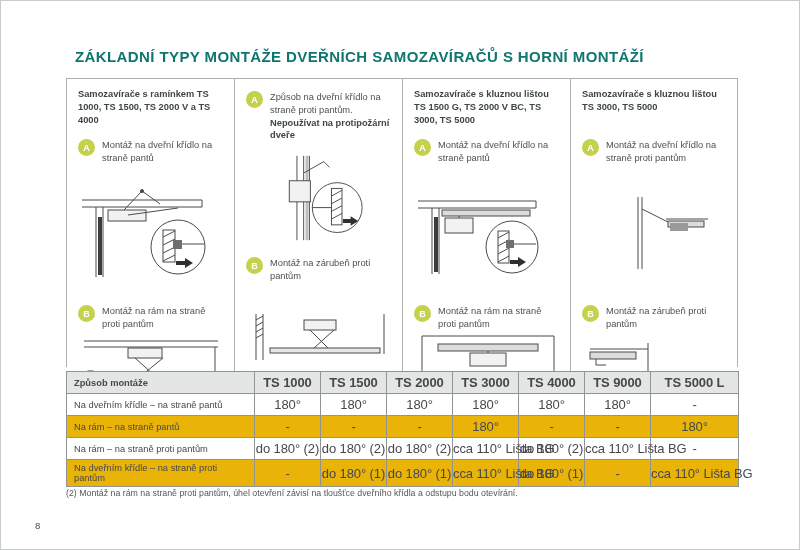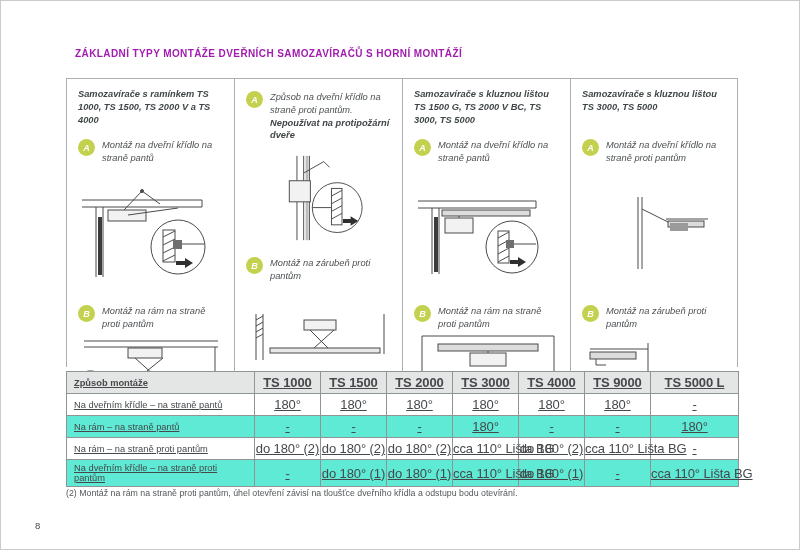--- a/index.html
+++ b/index.html
@@ -1,47 +1,47 @@
 <!DOCTYPE html>
 <html><head>
 <meta charset="utf-8">
 <style>
   html,body{margin:0;padding:0;background:#fff;}
   .page{position:relative;width:800px;height:550px;background:#ffffff;
         font-family:"Liberation Sans", sans-serif;color:#45494c;overflow:hidden;}
   .frame{position:absolute;inset:0;border:1px solid #c9cccc;pointer-events:none;}
-  .title{position:absolute;left:75px;top:48px;font-size:10px;font-weight:bold;
-         letter-spacing:.4px;color:#a21caf;}
+  .title{position:absolute;left:75px;top:48px;font-size:15px;font-weight:bold;
+         letter-spacing:.4px;color:#0f766e;}
   .panels{position:absolute;left:66px;top:78px;width:672px;height:289px;
           display:grid;grid-template-columns:repeat(4,1fr);
           border-top:1px solid #abb1b1;border-left:1px solid #abb1b1;border-right:1px solid #abb1b1;
-          box-sizing:border-box;font-style:italic;}
+          box-sizing:border-box;}
   .panel{border-right:1px solid #abb1b1;box-sizing:border-box;padding:9px 10px 0 11px;
          display:flex;flex-direction:column;}
   .panel:last-child{border-right:none;}
   .p-header{font-size:9.3px;font-weight:bold;line-height:1.4;color:#3f4648;height:48px;}
   .mount-row{display:flex;gap:7px;align-items:flex-start;margin-top:3px;}
   .badge{width:17px;height:17px;border-radius:50%;background:#c4d14f;color:#ffffff;
          font-size:9px;font-weight:bold;display:flex;align-items:center;justify-content:center;
          flex:0 0 17px;}
   .mount-text{font-size:9.3px;line-height:1.38;color:#4c5154;}
   .warn{display:block;font-weight:bold;color:#3f4648;}
   .a-section{height:166px;display:flex;flex-direction:column;}
   .b-section{flex:1;display:flex;flex-direction:column;}
   .diag{flex:1;display:flex;align-items:center;justify-content:center;min-height:0;}
   svg{display:block;}
   .montage-table{position:absolute;left:66px;top:371px;width:672px;border-collapse:collapse;
                  table-layout:fixed;}
   .montage-table th,.montage-table td{border:1px solid #8f9595;font-size:9.3px;color:#45494c;
-                 padding:3px 7px;height:14px;vertical-align:middle;text-decoration:underline;}
+                 padding:3px 7px;height:14px;vertical-align:middle;}
   .montage-table th{font-weight:bold;background:#e4e5e5;text-align:left;}
   .montage-table th.val,.montage-table td.val{text-align:center;padding:3px 0;
                  font-size:13px;white-space:nowrap;letter-spacing:-0.1px;}
   .montage-table th.val{font-size:13px;}
-  .montage-table tr.alt td{background:#5eead4;}
+  .montage-table tr.alt td{background:#eab308;}
   .footnotes{position:absolute;left:66px;top:486px;font-size:8.8px;color:#53575a;line-height:1.6;}
   .page-number{position:absolute;left:35px;top:520px;font-size:9.5px;color:#45494c;}
 </style>
 </head>
 <body>
 
 <div class="page">
   <div class="frame"></div>
 
   <div class="title">ZÁKLADNÍ TYPY MONTÁŽE DVEŘNÍCH SAMOZAVÍRAČŮ S HORNÍ MONTÁŽÍ</div>

